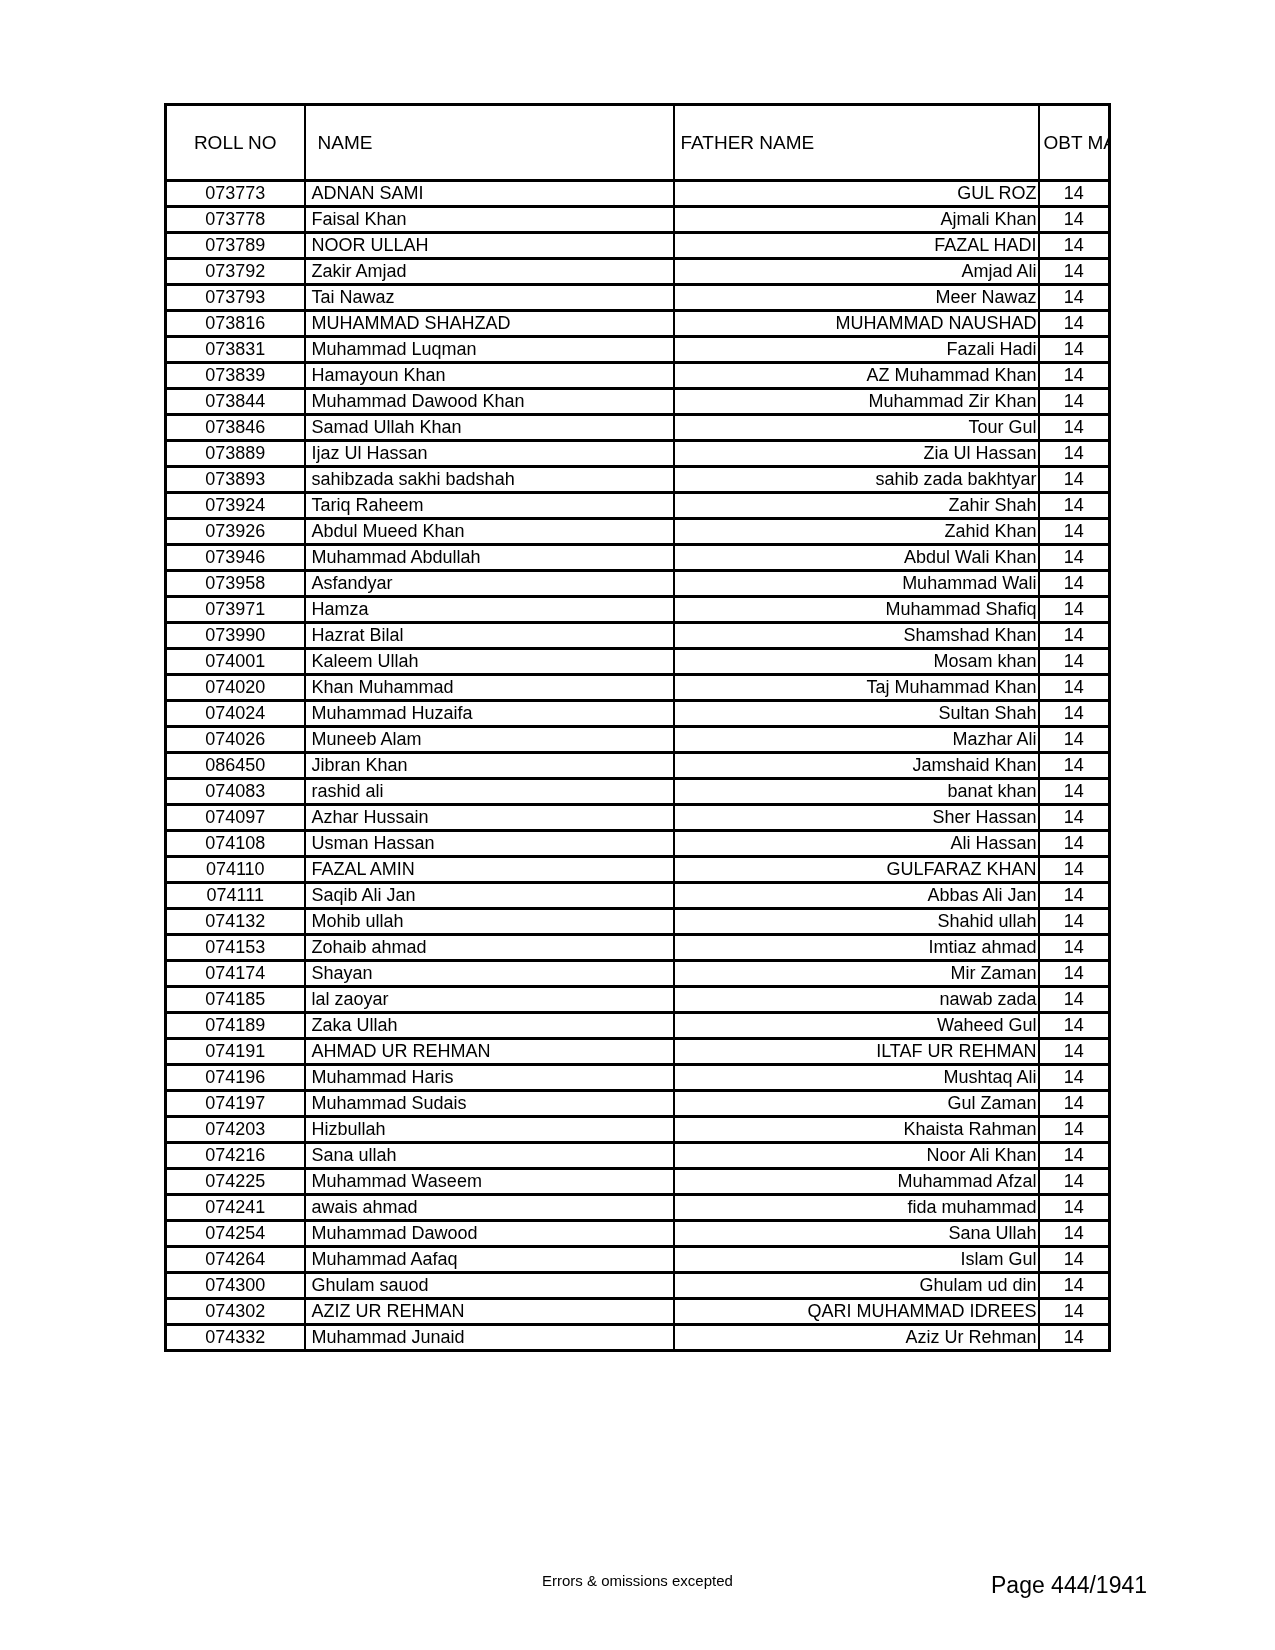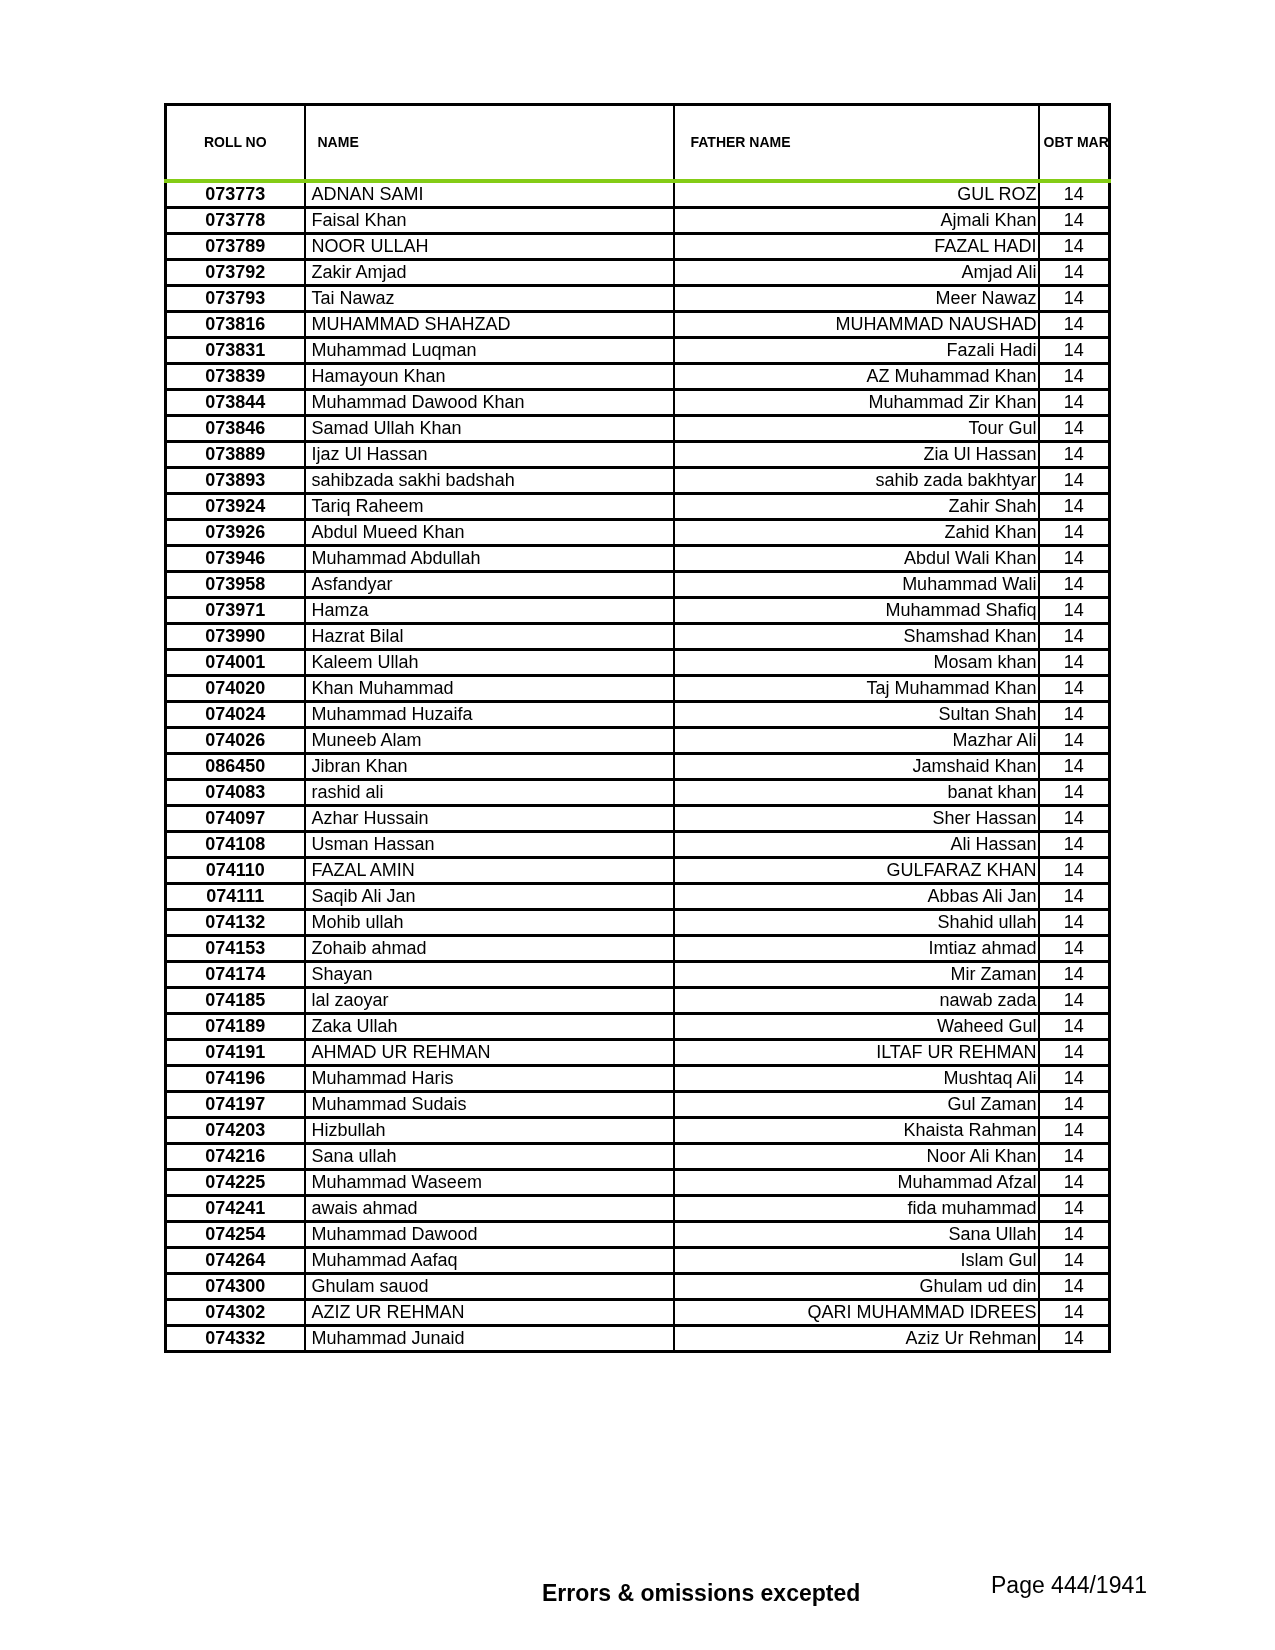--- a/index.html
+++ b/index.html
@@ -37,47 +37,46 @@
     border-top: 3px solid #000;
     border-bottom: 3px solid #000;
     overflow: hidden;
     white-space: nowrap;
     box-sizing: border-box;
   }
   table.results { border: 3px solid #000; }
 
   table.results thead th {
     height: 76px;
-    font-size: 14px;
-    font-weight: bold;
+    font-size: 19px;
+    font-weight: normal;
     vertical-align: middle;
-    border-bottom: 4px solid #84cc16;
+    border-bottom: 2px solid #84cc16;
   }
   th.h-roll  { text-align: center; }
   th.h-name  { text-align: left; padding-left: 12px; }
-  th.h-father{ text-align: left; padding-left: 16px; }
+  th.h-father{ text-align: left; padding-left: 6px; }
   th.h-marks { text-align: center; white-space: normal; line-height: 1.25; padding: 0 4px; }
 
   table.results tbody td {
     height: 24.9px;
     font-size: 18px;
     vertical-align: middle;
   }
-  td.cell-roll   { text-align: center; font-weight: bold; }
+  td.cell-roll   { text-align: center; font-weight: normal; }
   td.cell-name   { text-align: left; padding-left: 6px; }
   td.cell-father { text-align: right; padding-left: 13px; }
   td.cell-marks  { text-align: center; }
 
   .footer-note {
     position: absolute;
     left: 542px;
     top: 1572px;
-    font-size: 23px;
-    font-weight: bold;
-    margin-top: 8px;
+    font-size: 15px;
+    font-weight: normal;
   }
   .footer-page {
     position: absolute;
     left: 991px;
     top: 1572px;
     font-size: 23px;
     font-weight: normal;
   }
 </style>
 </head>

